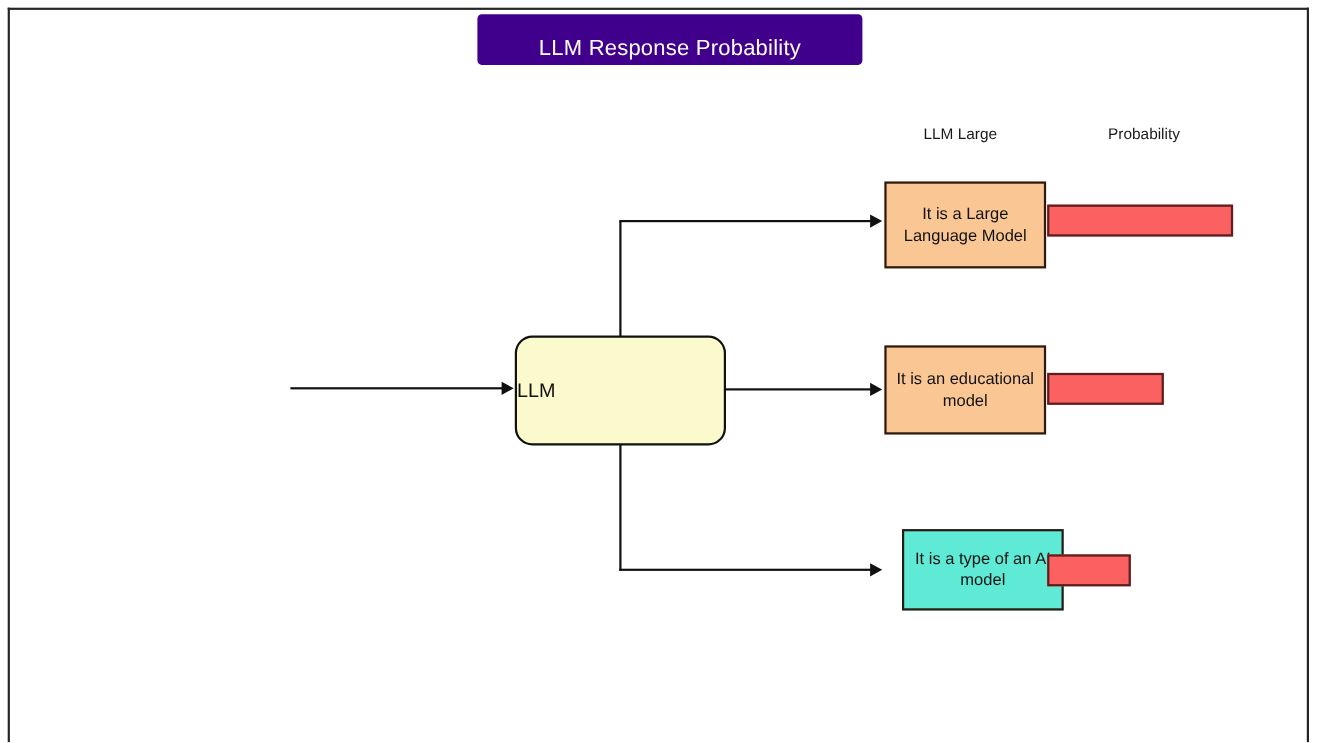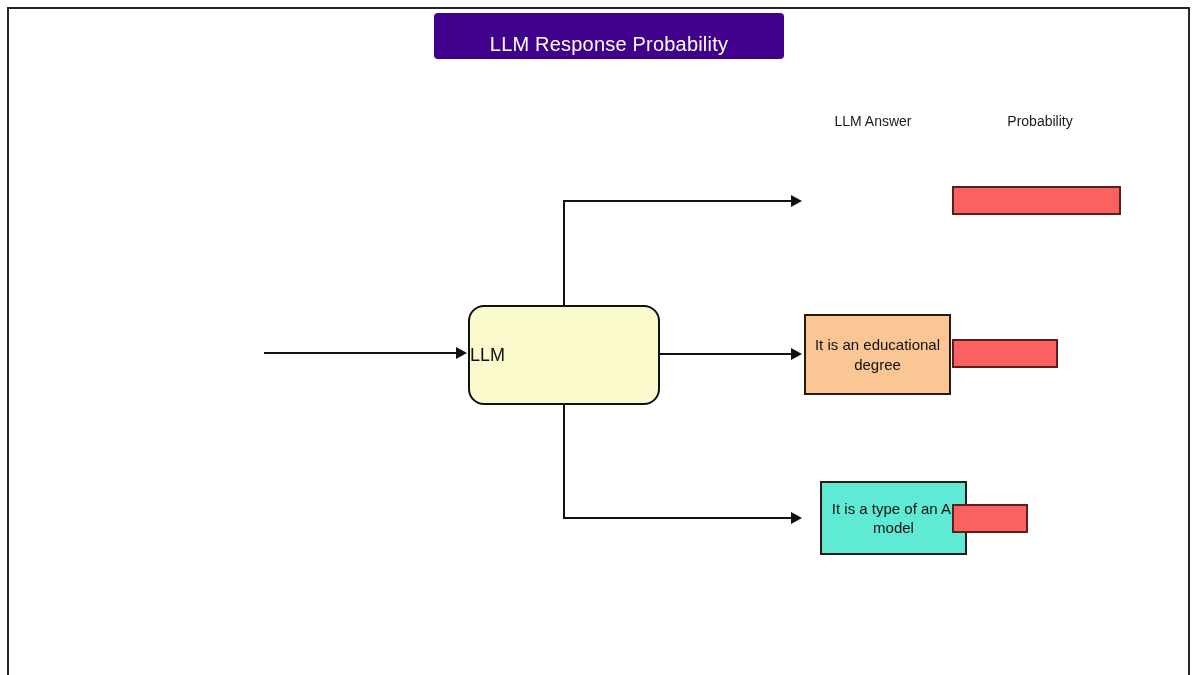--- a/index.html
+++ b/index.html
@@ -174,21 +174,21 @@
 <body>
 
 <div id="canvas">
 
   <div id="frame"></div>
 
   <div id="title-banner" style="background: rgb(65, 0, 140);">
     <span class="title-text" style="color: rgb(255, 255, 255); margin-top: 16px;">LLM Response Probability</span>
   </div>
 
-  <div class="col-header" id="header-answer">LLM Answer</div>
+  <div class="col-header" id="header-answer">LLM Large</div>
   <div class="col-header" id="header-prob">Probability</div>
 
 
   <div class="line-h" id="conn-q-llm"></div>
   <div class="arrow-head" id="arrow-q-llm"></div>
 
   <div id="llm-node" style="background: rgb(250, 250, 205);">
     <span class="node-label">LLM</span>
   </div>
 
@@ -196,22 +196,25 @@
   <div class="line-h" id="conn-top-h"></div>
   <div class="arrow-head" id="arrow-top"></div>
 
   <div class="line-h" id="conn-mid-h"></div>
   <div class="arrow-head" id="arrow-mid"></div>
 
   <div class="line-v" id="conn-llm-bottom"></div>
   <div class="line-h" id="conn-bot-h"></div>
   <div class="arrow-head" id="arrow-bot"></div>
 
+  <div class="answer-box" id="answer-box-0" style="background: rgb(250, 199, 148);">
+    <span class="answer-text">It is a Large Language Model</span>
+  </div>
   <div class="answer-box" id="answer-box-1" style="background: rgb(250, 199, 148);">
-    <span class="answer-text">It is an educational degree</span>
+    <span class="answer-text">It is an educational model</span>
   </div>
   <div class="answer-box" id="answer-box-2" style="background: #5eead4; margin-left: 16px;">
     <span class="answer-text">It is a type of an AI model</span>
   </div>
 
   <div class="prob-bar" id="prob-bar-0" style="width: 169px; background: rgb(251, 97, 97);"></div>
   <div class="prob-bar" id="prob-bar-1" style="width: 106px; background: rgb(251, 97, 97);"></div>
   <div class="prob-bar" id="prob-bar-2" style="width: 76px; background: rgb(251, 97, 97);"></div>
 
 </div>

